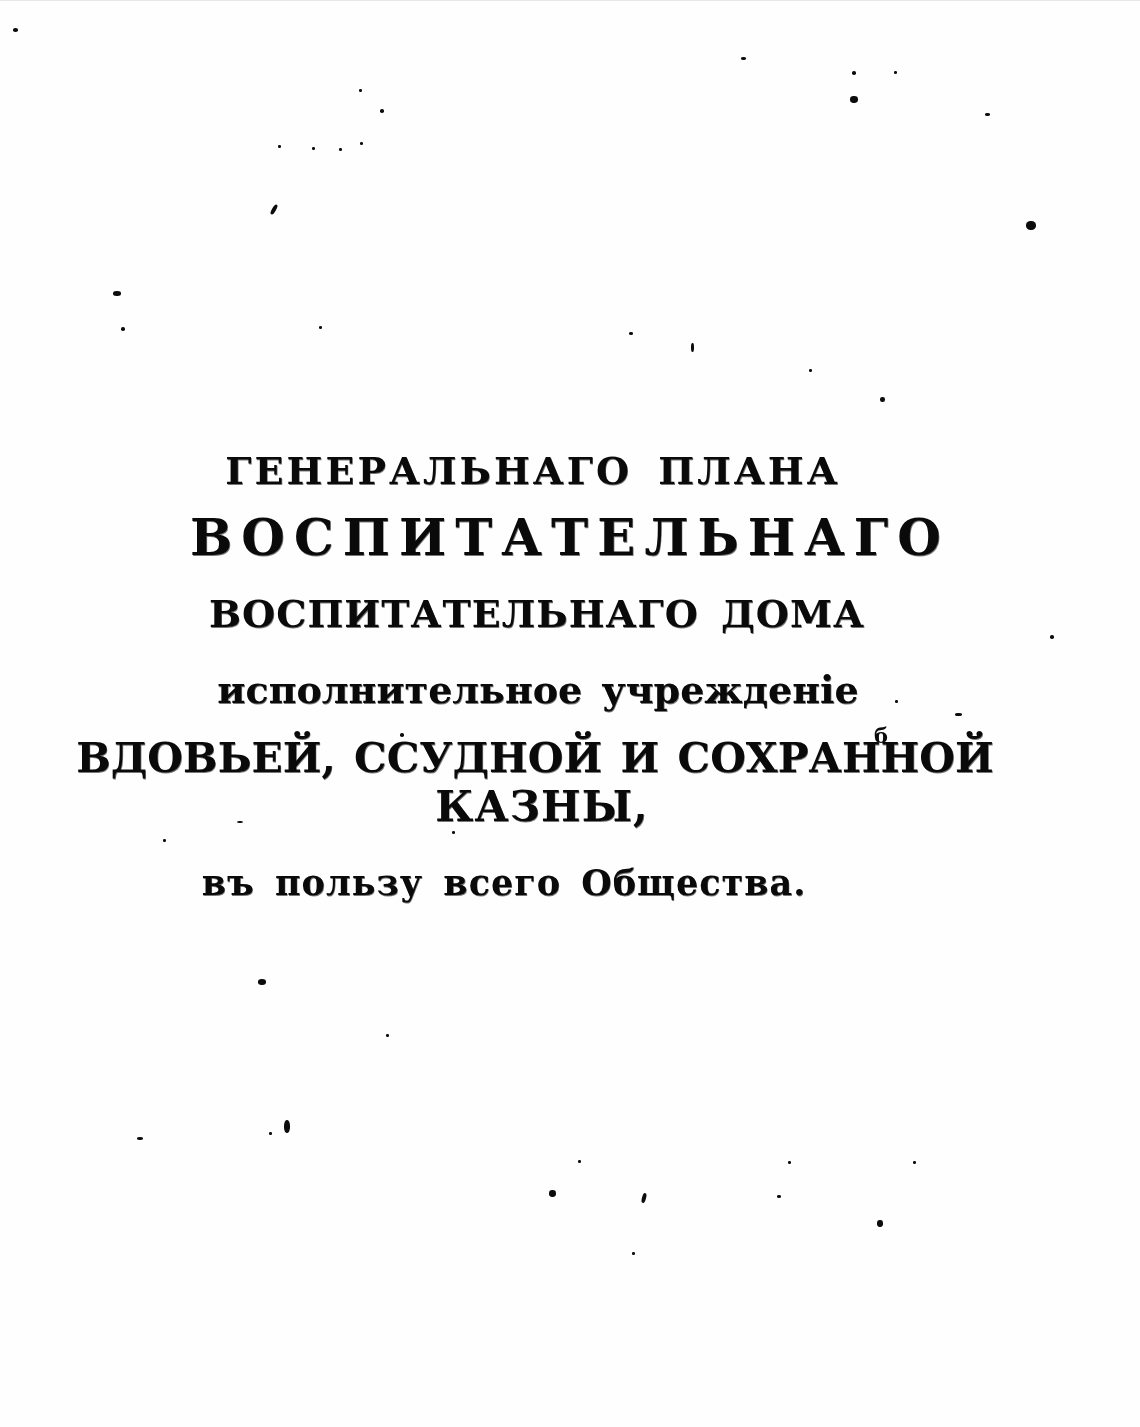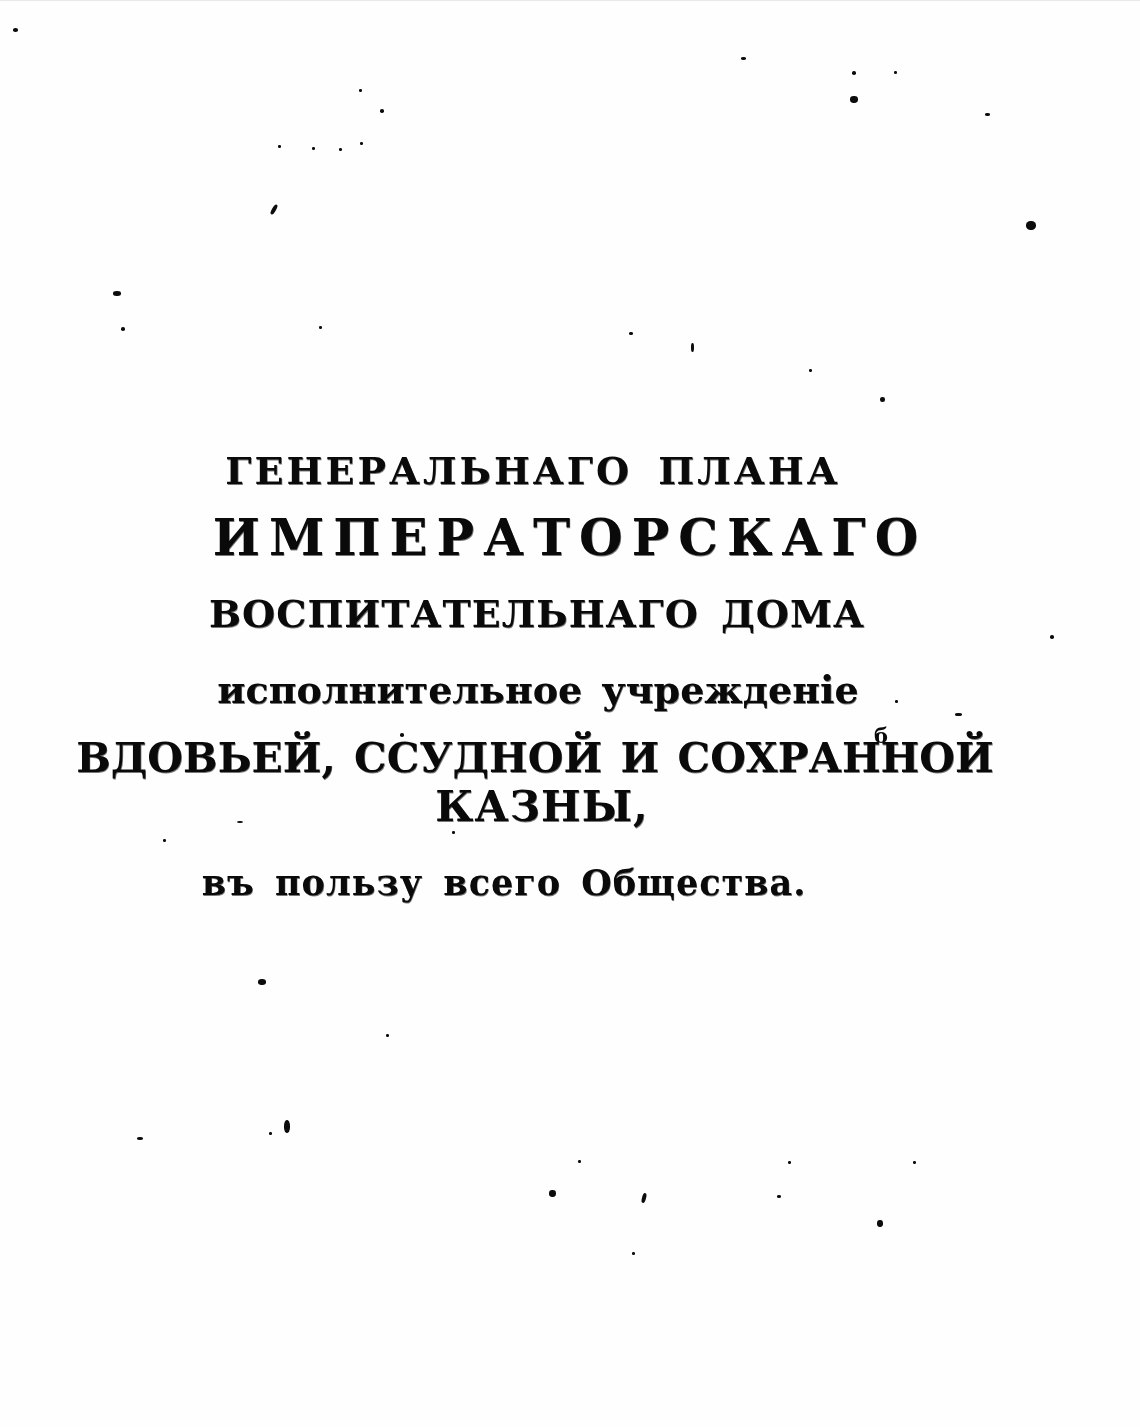--- a/index.html
+++ b/index.html
@@ -49,21 +49,21 @@
     line-height: 1;
   }
 </style>
 </head>
 <body>
 
 <div class="page">
 
   <div class="tline l0">ГЕНЕРАЛЬНАГО ПЛАНА</div>
 
-  <div class="tline l1">ИМПЕРАТОРСКАГО</div>
+  <div class="tline l1">ВОСПИТАТЕЛЬНАГО</div>
 
   <div class="tline l2">ВОСПИТАТЕЛЬНАГО ДОМА</div>
 
   <div class="tline l3">исполнительное учрежденіе</div>
 
   <div class="tline l4">ВДОВЬЕЙ, ССУДНОЙ И СОХРАННОЙ</div>
 
   <div class="tline l5">КАЗНЫ,</div>
 
   <div class="tline l6">въ пользу всего Общества.</div>

